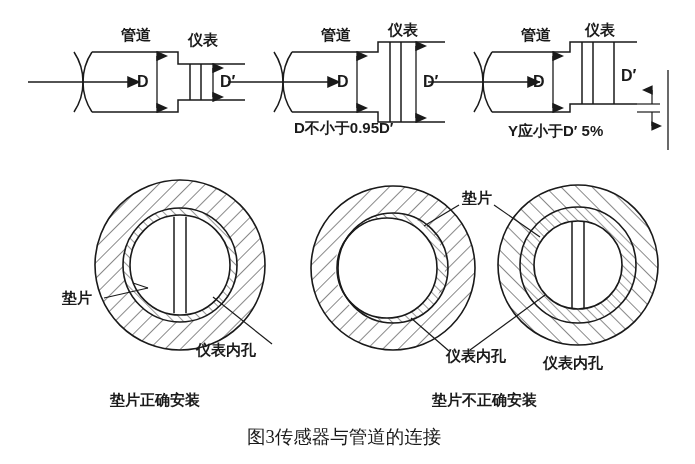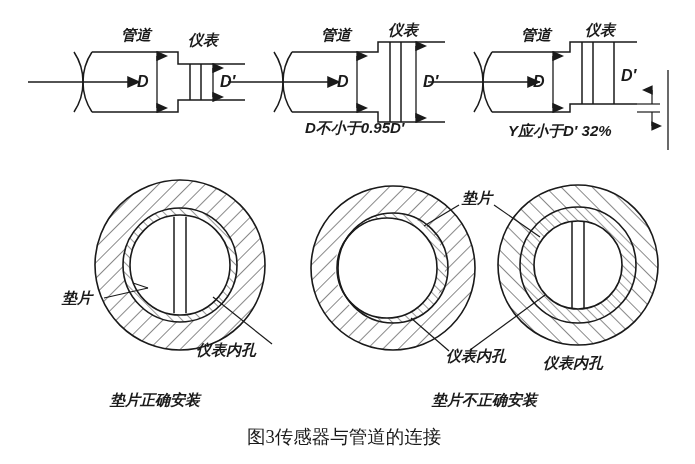--- a/index.html
+++ b/index.html
@@ -4,21 +4,21 @@
 <style>
   html,body{margin:0;padding:0;background:#ffffff;}
   body{
     width:695px;height:464px;position:relative;overflow:hidden;
     font-family:"Liberation Sans","DejaVu Sans",sans-serif;
     color:#1a1a1a;
   }
   .stage{position:absolute;left:0;top:0;width:695px;height:464px;}
   svg{display:block;position:absolute;left:0;top:0;}
   .lbl{position:absolute;white-space:nowrap;line-height:1;}
-  .cjk-bold{font-family:"Liberation Sans","DejaVu Sans",sans-serif;font-weight:bold;font-style:italic;}
+  .cjk-bold{font-family:"Liberation Sans","DejaVu Sans",sans-serif;font-weight:bold;}
   .serif{font-family:"Liberation Serif","DejaVu Serif",serif;}
   .t15{font-size:15px;}
   .t16{font-size:16px;}
   .t18{font-size:18.5px;}
   .center{text-align:center;}
 </style>
 </head>
 <body>
 
 <div class="stage">
@@ -180,27 +180,27 @@
 
 <div class="lbl cjk-bold t15" style="left:121px;top:27px;">管道</div>
 <div class="lbl cjk-bold t15" style="left:188px;top:32px;">仪表</div>
 <div class="lbl cjk-bold t16" style="left:137px;top:74px;">D</div>
 <div class="lbl cjk-bold t16" style="left:220px;top:74px;">D′</div>
 
 <div class="lbl cjk-bold t15" style="left:321px;top:27px;">管道</div>
 <div class="lbl cjk-bold t15" style="left:388px;top:22px;">仪表</div>
 <div class="lbl cjk-bold t16" style="left:337px;top:74px;">D</div>
 <div class="lbl cjk-bold t16" style="left:423px;top:74px;">D′</div>
-<div class="lbl cjk-bold t15" style="left:305px;top:120px;">D不小于0.95D′</div>
+<div class="lbl cjk-bold t15" style="left:294px;top:120px;">D不小于0.95D′</div>
 
 <div class="lbl cjk-bold t15" style="left:521px;top:27px;">管道</div>
 <div class="lbl cjk-bold t15" style="left:585px;top:22px;">仪表</div>
 <div class="lbl cjk-bold t16" style="left:533px;top:74px;">D</div>
 <div class="lbl cjk-bold t16" style="left:621px;top:68px;">D′</div>
-<div class="lbl cjk-bold t15" style="left:508px;top:123px;">Y应小于D′ 32%</div>
+<div class="lbl cjk-bold t15" style="left:508px;top:123px;">Y应小于D′ 5%</div>
 
 <div class="lbl cjk-bold t15" style="left:62px;top:290px;">垫片</div>
 <div class="lbl cjk-bold t15" style="left:196px;top:342px;">仪表内孔</div>
 
 <div class="lbl cjk-bold t15" style="left:462px;top:190px;">垫片</div>
 <div class="lbl cjk-bold t15" style="left:446px;top:348px;">仪表内孔</div>
 
 <div class="lbl cjk-bold t15" style="left:432px;top:392px;">垫片不正确安装</div>
 <div class="lbl cjk-bold t15" style="left:110px;top:392px;">垫片正确安装</div>
 <div class="lbl cjk-bold t15" style="left:543px;top:355px;">仪表内孔</div>

